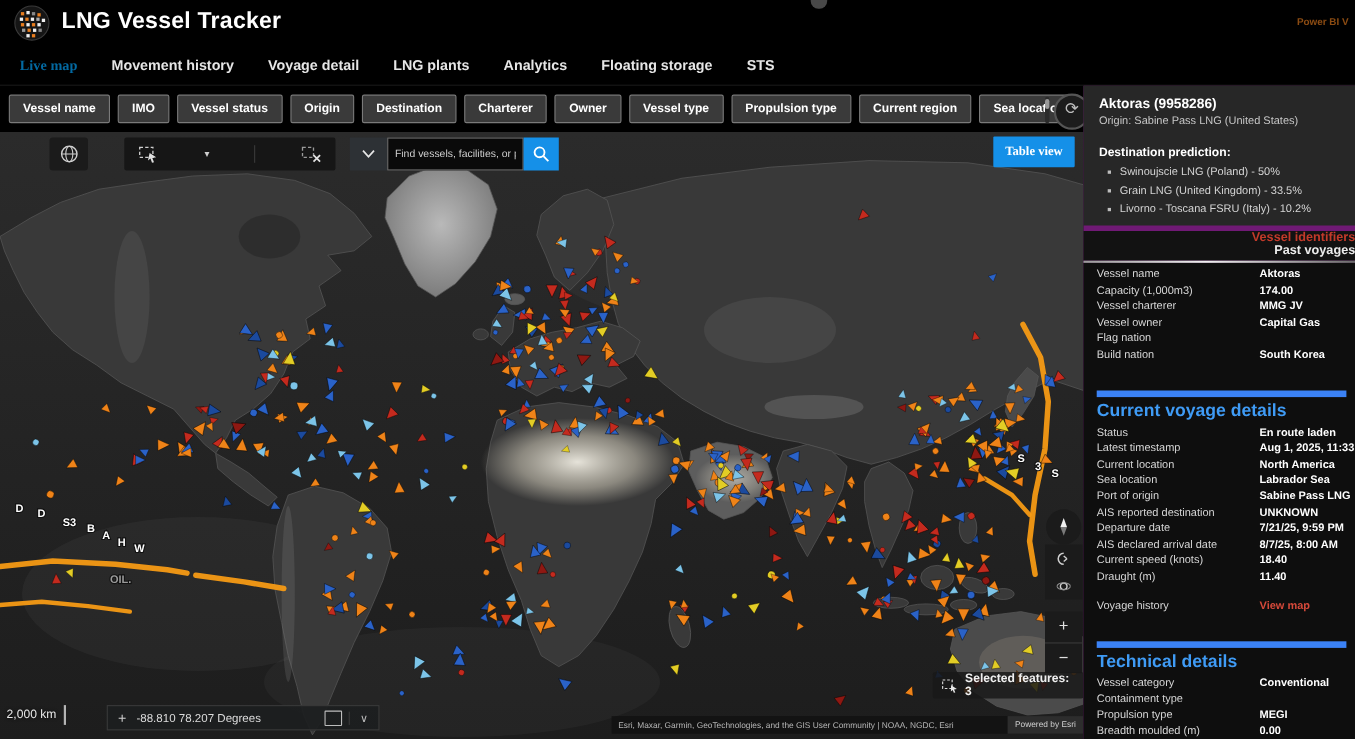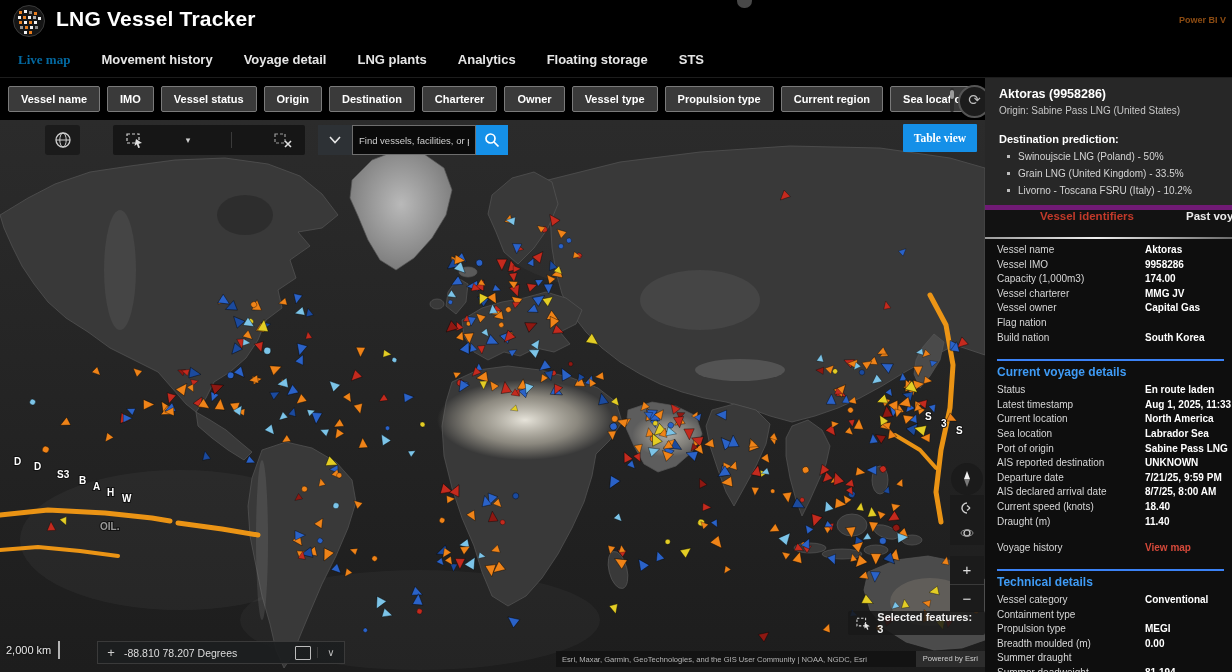--- a/index.html
+++ b/index.html
@@ -77,32 +77,32 @@
 
   
   #sidebar{left:985px;top:78px;width:247px;height:594px;background:#701a75;}
   #info-card{left:0;top:0;width:247px;height:127px;background:#272727;box-sizing:border-box;padding:9px 0 0 14px;}
   #vessel-title{font-size:12.5px;font-weight:bold;color:#fff;}
   #vessel-origin{font-size:10px;color:#c6c6c6;margin-top:4px;}
   #pred-header{font-size:11px;font-weight:bold;color:#fff;margin-top:17px;}
   .pred-item{display:flex;align-items:center;margin-top:6px;font-size:10px;color:#d4d4d4;}
   .pred-bullet{width:3px;height:3px;background:#bdbdbd;margin:0 8px 0 8px;flex:0 0 auto;}
 
-  #detail-tabs{left:0;top:132px;width:247px;height:27px;background:#121212;display:flex;align-items:flex-start;overflow:hidden;}
+  #detail-tabs{left:0;top:132px;width:247px;height:27px;background:#121212;display:flex;align-items:flex-end;overflow:hidden;flex-direction:column;}
   #tab-identifiers{margin-left:55px;font-size:11.5px;font-weight:bold;color:#c23a2a;white-space:nowrap;cursor:pointer;}
   #tab-pastvoyages{margin-left:52px;font-size:11.5px;font-weight:bold;color:#ececec;white-space:nowrap;cursor:pointer;}
   #tab-separator{left:0;top:159px;width:247px;height:2px;
                  background:linear-gradient(90deg,#9a9a9a,#f0f0f0 45%,#6a6a6a);}
 
   #detail-table{left:0;top:161px;width:247px;height:433px;background:#0e0e0e;box-sizing:border-box;
                 padding:4px 0 0 12px;overflow:hidden;}
   .drow{position:relative;height:14.6px;line-height:14.6px;font-size:10px;color:#d6d6d6;white-space:nowrap;}
   .drow .dvalue{position:absolute;left:148px;top:0;color:#fff;font-weight:bold;}
-  .section-header{margin-top:14px;padding:4px 0 4px 0;border-top:2px solid #3b82f6;margin-right:8px;
-                  color:#3f9bf5;font-size:12px;font-weight:bold;}
+  .section-header{margin-top:24px;padding:4px 0 4px 0;border-top:6px solid #3b82f6;margin-right:8px;
+                  color:#3f9bf5;font-size:16px;font-weight:bold;}
   #history-row{margin-top:11px;height:15px;line-height:15px;font-size:10px;color:#d6d6d6;position:relative;}
   #history-row .dvalue{position:absolute;left:148px;top:0;color:#d5493a;font-weight:bold;cursor:pointer;}
 </style>
 </head>
 <body>
 
 <div class="abs" id="header">
   <div class="abs" id="logo">
     <svg width="34" height="34" viewBox="0 0 34 34">
       <defs>
@@ -847,21 +847,20 @@
 
   <div class="abs" id="detail-tabs">
     <span id="tab-identifiers">Vessel identifiers</span>
     <span id="tab-pastvoyages">Past voyages</span>
   </div>
   <div class="abs" id="tab-separator"></div>
 
   <div class="abs" id="detail-table">
     <div id="rows-identifiers">
         <div class="drow"><span>Vessel name</span><span class="dvalue">Aktoras</span></div>
-        <div class="drow"><span>Vessel IMO</span><span class="dvalue">9958286</span></div>
         <div class="drow"><span>Capacity (1,000m3)</span><span class="dvalue">174.00</span></div>
         <div class="drow"><span>Vessel charterer</span><span class="dvalue">MMG JV</span></div>
         <div class="drow"><span>Vessel owner</span><span class="dvalue">Capital Gas</span></div>
         <div class="drow"><span>Flag nation</span><span class="dvalue"></span></div>
         <div class="drow"><span>Build nation</span><span class="dvalue">South Korea</span></div>
       </div>
     <div class="section-header">Current voyage details</div>
     <div id="rows-voyage">
         <div class="drow"><span>Status</span><span class="dvalue">En route laden</span></div>
         <div class="drow"><span>Latest timestamp</span><span class="dvalue">Aug 1, 2025, 11:33 AM</span></div>

